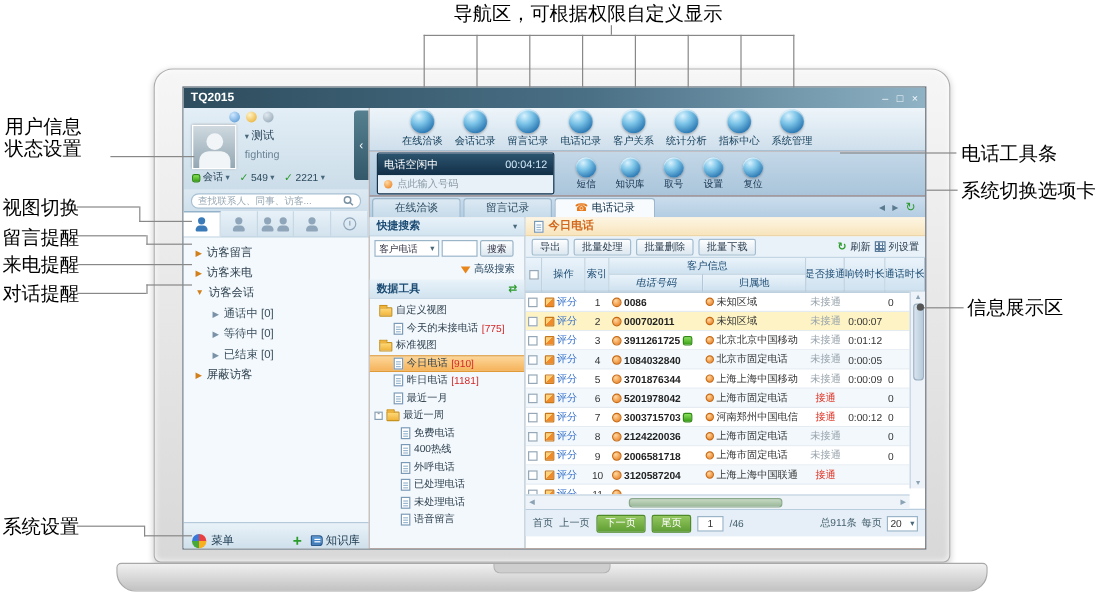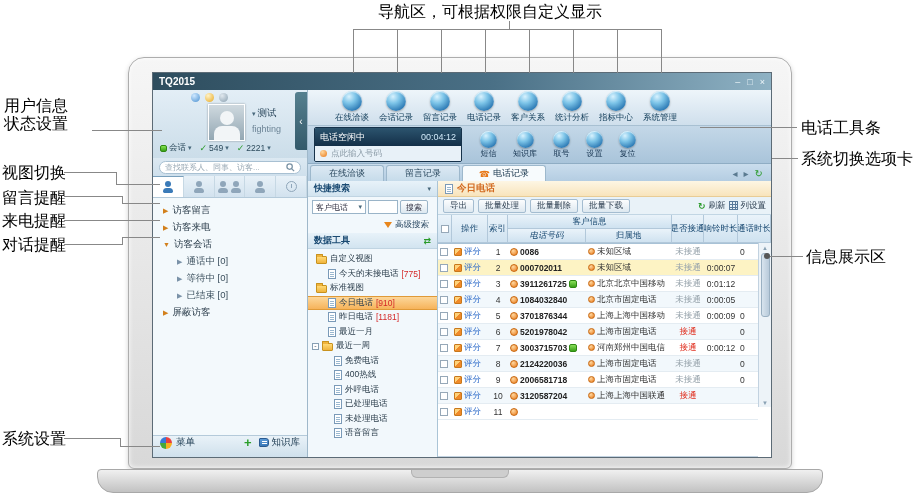--- a/index.html
+++ b/index.html
@@ -21,21 +21,21 @@
 .body{flex:1;display:flex;min-height:0;}
 
 .sidebar{width:155px;flex:none;background:#eef5fa;border-right:1px solid #9fb8ca;display:flex;flex-direction:column;}
 .sb-header{height:68px;flex:none;position:relative;background:linear-gradient(#e3eef6,#cbdde9);}
 .sb-mini{position:absolute;left:38px;top:3px;display:flex;gap:5px;}
 .mini-orb{width:9px;height:9px;border-radius:50%;}
 .o1{background:radial-gradient(circle at 35% 30%,#cfe8ff,#4a90d0);}
 .o2{background:radial-gradient(circle at 35% 30%,#fff3c8,#e8a820);}
 .o3{background:radial-gradient(circle at 35% 30%,#e0e8ee,#8aa0b0);}
 .sb-collapse{position:absolute;right:0;top:2px;width:12px;height:58px;background:linear-gradient(#56808f,#33596a);color:#fff;font-size:10px;display:flex;align-items:center;justify-content:center;border-radius:3px 0 0 3px;}
-.sb-userrow{position:absolute;left:7px;top:14px;display:flex;gap:7px;margin-left:48px;}
+.sb-userrow{position:absolute;left:7px;top:14px;display:flex;gap:7px;}
 .avatar{width:37px;height:37px;border:1px solid #fff;box-shadow:0 0 2px rgba(0,0,0,.35);background:linear-gradient(#cfd9df,#93a7b3);position:relative;overflow:hidden;flex:none;}
 .avatar::before{content:"";position:absolute;left:11px;top:6px;width:14px;height:14px;border-radius:50%;background:#f2f5f7;}
 .avatar::after{content:"";position:absolute;left:5px;top:21px;width:26px;height:16px;border-radius:8px 8px 0 0;background:#f2f5f7;}
 .sb-name{font-size:9.5px;color:#1c3a50;display:flex;align-items:center;gap:2px;margin-top:3px;}
 .sb-sig{font-size:9px;color:#6c8496;margin-top:4px;}
 .dd{font-size:7px;color:#48687c;}
 .sb-stats{position:absolute;left:7px;top:52px;right:16px;display:flex;gap:8px;align-items:center;font-size:8.5px;color:#2c4a5c;}
 .chip{display:flex;align-items:center;gap:2px;}
 .gdot{width:7px;height:7px;border-radius:2px;background:linear-gradient(#86e452,#3aa018);border:1px solid #2e8812;}
 .chk{color:#2a9a2a;font-weight:bold;font-size:9px;}
@@ -49,21 +49,21 @@
 .person::before{content:"";position:absolute;left:3px;top:0;width:6px;height:6px;border-radius:50%;background:#3a7ab8;}
 .person::after{content:"";position:absolute;left:1px;top:7px;width:10px;height:5px;border-radius:5px 5px 2px 2px;background:#3a7ab8;}
 .person.g::before,.person.g::after{background:#8fa6ba;}
 .clock{width:11px;height:11px;border:1.5px solid #8fa6ba;border-radius:50%;display:inline-block;position:relative;}
 .clock::after{content:"";position:absolute;left:4px;top:1.5px;width:1.5px;height:4px;background:#8fa6ba;}
 .sb-tree{flex:1;padding-top:4px;background:#f3f9fc;}
 .titem{height:17px;display:flex;align-items:center;gap:4px;padding-left:10px;font-size:9.5px;color:#2c3e4c;}
 .titem.sub{padding-left:24px;color:#3c505e;}
 .arr{font-size:7px;color:#d2801c;}
 .titem.sub .arr{color:#7a92a8;}
-.sb-bottom{height:22px;flex:none;display:flex;align-items:flex-start;padding:0 7px;background:linear-gradient(#e9f2f8,#cfe0ec);border-top:1px solid #b4cada;font-size:9.5px;color:#1c3a50;}
+.sb-bottom{height:22px;flex:none;display:flex;align-items:flex-end;padding:0 7px;background:linear-gradient(#e9f2f8,#cfe0ec);border-top:1px solid #b4cada;font-size:9.5px;color:#1c3a50;}
 .menu-btn{display:flex;align-items:center;gap:4px;}
 .pinwheel{width:12px;height:12px;border-radius:50%;display:inline-block;background:conic-gradient(#e84040 0 25%,#f8b020 0 50%,#48a838 0 75%,#3878d8 0);}
 .sb-bottom-right{margin-left:auto;display:flex;align-items:center;gap:7px;}
 .plus{color:#2a9e2a;font-weight:bold;font-size:13px;line-height:1;}
 .kb-btn{display:flex;align-items:center;gap:3px;}
 .book{width:10px;height:9px;display:inline-block;background:linear-gradient(#5a9ad8,#3a78b8);border:1px solid #2a5a90;border-radius:1px 3px 3px 1px;position:relative;}
 .book::after{content:"";position:absolute;left:2px;top:2px;width:5px;height:1px;background:#fff;box-shadow:0 2px 0 #fff;}
 
 .main{flex:1;display:flex;flex-direction:column;min-width:0;background:#c2410c;}
 .navbar{height:36px;flex:none;display:flex;padding-left:22px;background:linear-gradient(#eef5fa,#cfdfec);border-bottom:1px solid #a8c0d2;}
@@ -118,21 +118,21 @@
 .btn{height:14px;padding:0 6px;display:flex;align-items:center;background:linear-gradient(#fcfdfe,#dde8f0);border:1px solid #a4bcd0;border-radius:2px;font-size:8.5px;color:#2c3e50;}
 .tz-right{margin-left:auto;display:flex;align-items:center;gap:3px;font-size:8.5px;color:#2c3e50;}
 .grid-ico{width:9px;height:9px;border:1px solid #5a7a9a;display:inline-block;background:linear-gradient(to right,transparent 2px,#5a7a9a 2px,#5a7a9a 3px,transparent 3px,transparent 5px,#5a7a9a 5px,#5a7a9a 6px,transparent 6px),linear-gradient(to bottom,transparent 2px,#5a7a9a 2px,#5a7a9a 3px,transparent 3px,transparent 5px,#5a7a9a 5px,#5a7a9a 6px,transparent 6px);}
 .thead{flex:none;display:grid;grid-template-columns:14px 36px 20px 78px 86px 32px 34px 1fr;grid-template-rows:14px 14px;border-bottom:1px solid #a8c2d6;}
 .th{display:flex;align-items:center;justify-content:center;background:linear-gradient(#eaf3fa,#cfe2f0);border-right:1px solid #b2c8da;border-bottom:1px solid #b2c8da;font-size:8.5px;color:#1a4a72;overflow:hidden;white-space:nowrap;}
 .tc1{grid-column:1}.tc2{grid-column:2}.tc3{grid-column:3}.tc6{grid-column:6}.tc7{grid-column:7}.tc8{grid-column:8}
 .th.span2{grid-row:1/3;}
 .th.grp{grid-column:4/6;grid-row:1;}
 .th.r2a{grid-column:4;grid-row:2;font-style:italic;}
 .th.r2b{grid-column:5;grid-row:2;}
-.rows{height:212px;flex:none;overflow:hidden;margin-right:13px;}
+.rows{height:168px;flex:none;overflow:hidden;margin-right:13px;}
 .tr{height:16px;display:grid;grid-template-columns:14px 36px 20px 78px 86px 32px 34px 1fr;border-bottom:1px solid #e4ecf2;background:#fff;}
 .tr:nth-child(even){background:#f2f8fc;}
 .tr.sel{background:#fdf3c4;}
 .td{display:flex;align-items:center;gap:2px;padding:0 2px;font-size:8.5px;color:#333;overflow:hidden;white-space:nowrap;}
 .td.ctr{justify-content:center;}
 .score{color:#2a68c8;}
 .cb{width:8px;height:8px;background:#fff;border:1px solid #96a8b8;flex:none;}
 .pencil{width:8px;height:8px;flex:none;background:linear-gradient(135deg,#ffd27a 0 45%,#f08a2a 45%);border:1px solid #c8781c;border-radius:1px;}
 .pico{width:8px;height:8px;border-radius:50%;flex:none;background:radial-gradient(circle at 35% 30%,#ffd8a0,#e87818);border:1px solid #c86810;}
 .pico.p2{width:7px;height:7px;}

